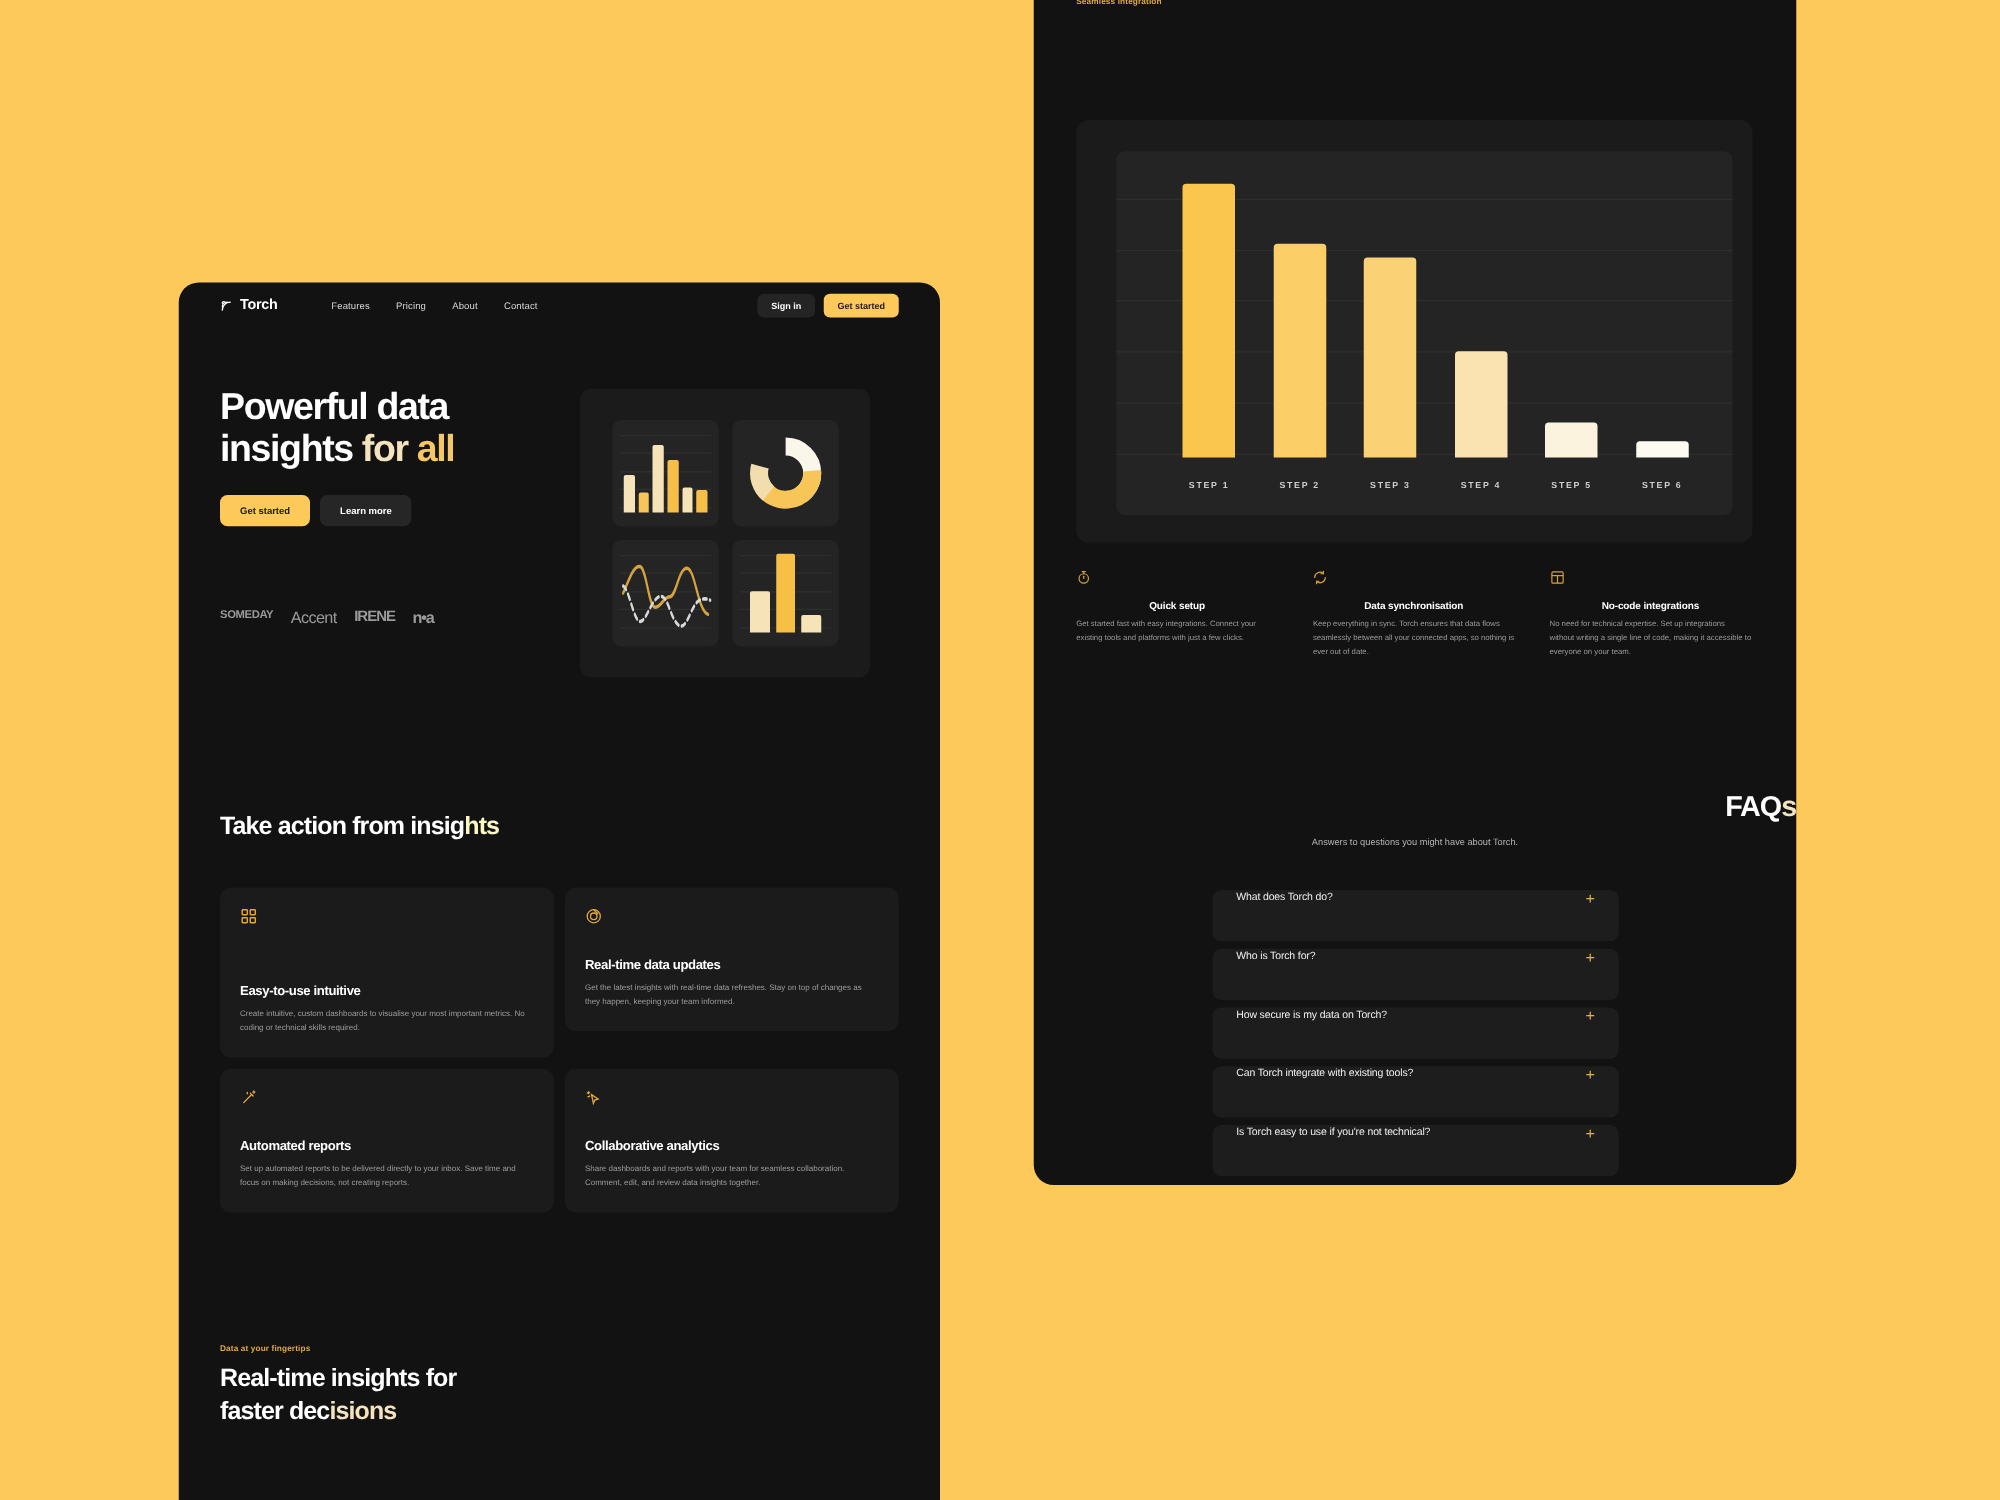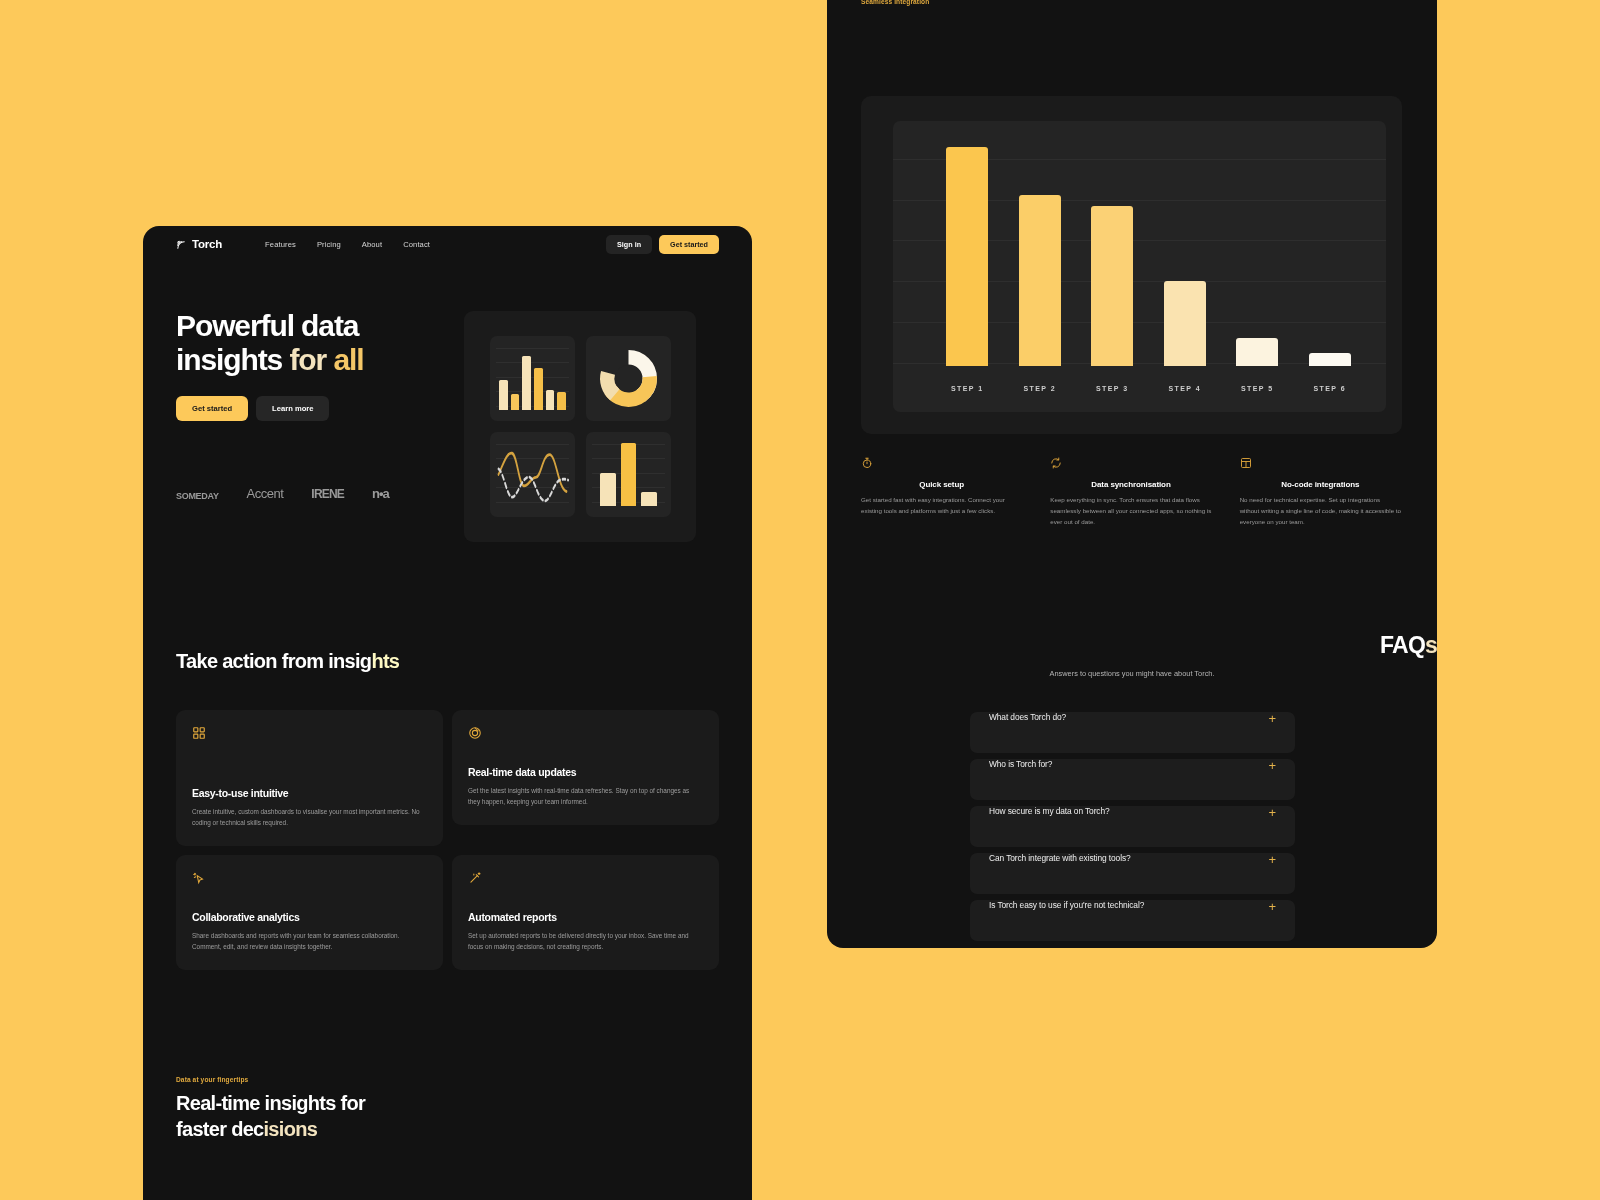--- a/index.html
+++ b/index.html
@@ -33,21 +33,21 @@
 
   
   .hero { position:absolute; left:33px; top:83px; width:300px; }
   .hero h1 { font-size:30px; line-height:1.12; font-weight:700; color:#fff; letter-spacing:-1.1px; }
   .hero h1 .w-cream { color:#F3E3BE; }
   .hero h1 .w-gold  { color:#F5C767; }
   .hero p { margin-top:18px; font-size:8px; line-height:1.72; color:#b9b9b9; width:258px; }
   .hero-btns { margin-top:20px; display:flex; gap:8px; }
   .hero-btns .b1 { background:#FDC95A; color:#1a1a1a; font-size:7.6px; font-weight:700; padding:8px 16px; border-radius:6px; }
   .hero-btns .b2 { background:#262626; color:#fff; font-size:7.6px; font-weight:600; padding:8px 16px; border-radius:6px; }
-  .logos { position:absolute; left:33px; top:260px; display:flex; align-items:flex-end; gap:28px; }
+  .logos { position:absolute; left:33px; top:260px; display:flex; align-items:flex-start; gap:14px; }
   .logos span { color:#9a9a9a; }
   .lg0 { font-size:9px; font-weight:800; letter-spacing:-0.3px; }
   .lg1 { font-size:13px; font-weight:400; letter-spacing:-0.5px; }
   .lg2 { font-size:12px; font-weight:600; letter-spacing:-0.8px; }
   .lg3 { font-size:13px; font-weight:800; letter-spacing:-1px; }
 
   
   .chartbox { position:absolute; left:321px; top:85px; width:232px; height:231px; background:#1b1b1b; border-radius:9px; }
   .chartgrid { position:absolute; left:26px; top:25px; width:181px; height:181px; display:grid; grid-template-columns:1fr 1fr; grid-template-rows:1fr 1fr; gap:11px; }
   .minicard { background:#242424; border-radius:7px; position:relative; overflow:hidden; }
@@ -239,42 +239,42 @@
             <path d="M12 3 L18 9"></path>
         </svg>
       </div>
       <h3 style="margin-top:22px">Real-time data updates</h3>
       <p>Get the latest insights with real-time data refreshes. Stay on top of changes as they happen, keeping your team informed.</p>
     </div>
 
     <div class="card">
       <div class="cicon">
         <svg width="14" height="14" viewBox="0 0 24 24" fill="none" stroke="#E3A93B" stroke-width="1.8" stroke-linecap="round">
-          <path d="M9 8 L18 14 L13.5 15.5 L11.5 20 Z"></path>
-            <path d="M5 4 L5 7"></path>
-            <path d="M3 6 L6 5"></path>
-            <path d="M4 11 L6.5 10"></path>
-        </svg>
-      </div>
-      <h3 style="margin-top:22px">Collaborative analytics</h3>
-      <p>Share dashboards and reports with your team for seamless collaboration. Comment, edit, and review data insights together.</p>
-    </div>
-
-    <div class="card">
-      <div class="cicon">
-        <svg width="14" height="14" viewBox="0 0 24 24" fill="none" stroke="#E3A93B" stroke-width="1.8" stroke-linecap="round">
           <path d="M5 19 L16 8"></path>
             <path d="M14 6 L18 10"></path>
             <path d="M19 3 L19 6"></path>
             <path d="M17.5 4.5 L20.5 4.5"></path>
             <path d="M10 5 L10 7"></path>
         </svg>
       </div>
       <h3 style="margin-top:22px">Automated reports</h3>
       <p>Set up automated reports to be delivered directly to your inbox. Save time and focus on making decisions, not creating reports.</p>
+    </div>
+
+    <div class="card">
+      <div class="cicon">
+        <svg width="14" height="14" viewBox="0 0 24 24" fill="none" stroke="#E3A93B" stroke-width="1.8" stroke-linecap="round">
+          <path d="M9 8 L18 14 L13.5 15.5 L11.5 20 Z"></path>
+            <path d="M5 4 L5 7"></path>
+            <path d="M3 6 L6 5"></path>
+            <path d="M4 11 L6.5 10"></path>
+        </svg>
+      </div>
+      <h3 style="margin-top:22px">Collaborative analytics</h3>
+      <p>Share dashboards and reports with your team for seamless collaboration. Comment, edit, and review data insights together.</p>
     </div>
 
   </div>
 
   <div class="sec3">
     <div class="eyebrow">Data at your fingertips</div>
     <h2>
       <span>Real-time insights for</span><br>
       <span>faster dec</span><span class="w-cream">isions</span>
     </h2>

